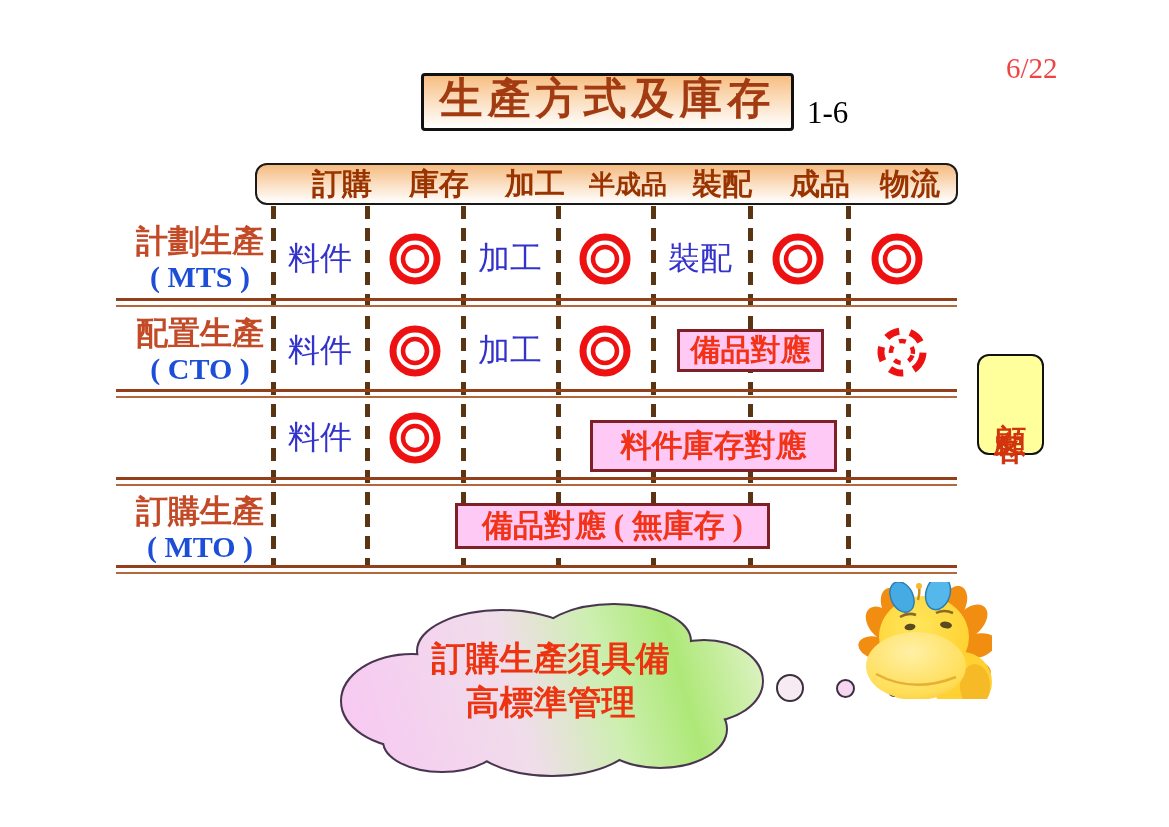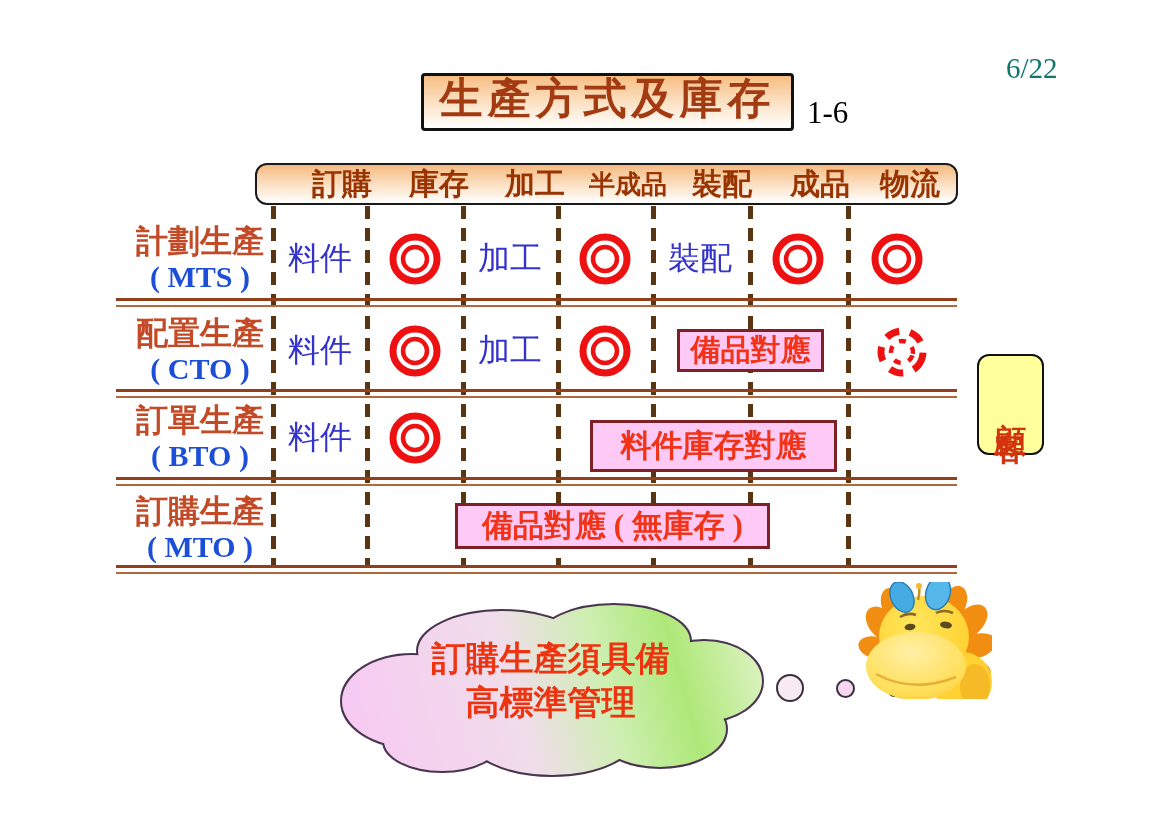--- a/index.html
+++ b/index.html
@@ -4,21 +4,21 @@
 <style>
   * { margin:0; padding:0; box-sizing:border-box; }
   html,body { background:#888; }
   #slide {
     position:relative; width:1169px; height:827px; background:#ffffff;
     font-family:"Liberation Serif","DejaVu Serif",serif; overflow:hidden;
     margin:0 auto;
   }
   .abs { position:absolute; }
   
-  .page-num { left:1006px; top:52px; font-size:29px; color:#0f766e; }
+  .page-num { left:1006px; top:52px; font-size:29px; color:#ef4444; }
   
   .title-box {
     left:421px; top:73px; width:373px; height:58px;
     border:3px solid #111; border-radius:4px;
     background:linear-gradient(180deg,#F6BE83 0%,#FBDDBC 45%,#ffffff 100%);
     display:flex; align-items:flex-end; justify-content:center;
   }
   .title-text { font-size:43px; font-weight:bold; color:#A33B12; letter-spacing:5px; white-space:nowrap; }
   .title-tag { left:800px; top:95px; font-size:31px; color:#000;margin-left:7px; }
   
@@ -140,24 +140,20 @@
       <circle cx="28" cy="28" r="12" fill="none" stroke="#EE1111" stroke-width="4.5"></circle>
     </svg>
   <div class="abs badge" style="left:677px;top:329px;width:147px;height:43px;font-size:30px">備品對應</div>
   <svg class="abs marker" style="left:902px;top:352px" width="58" height="58" viewBox="0 0 58 58">
       <g transform="rotate(18 29 29)">
         <circle cx="29" cy="29" r="21" fill="none" stroke="#EE1111" stroke-width="7" stroke-dasharray="14 11"></circle>
         <circle cx="29" cy="29" r="11" fill="none" stroke="#EE1111" stroke-width="4.5" stroke-dasharray="7 8"></circle>
       </g>
     </svg>
 
-  <div class="abs rowlabel" style="top:402px">
-    <div class="rl1">訂單生產</div>
-    <div class="rl2">( BTO )</div>
-  </div>
   <span class="abs cell" style="left:320px;top:438px">料件</span>
   <svg class="abs marker" style="left:415px;top:438px" width="56" height="56" viewBox="0 0 56 56">
       <circle cx="28" cy="28" r="22" fill="none" stroke="#EE1111" stroke-width="7"></circle>
       <circle cx="28" cy="28" r="12" fill="none" stroke="#EE1111" stroke-width="4.5"></circle>
     </svg>
   <div class="abs badge" style="left:590px;top:420px;width:247px;height:52px;font-size:31px">料件庫存對應</div>
 
   <div class="abs rowlabel" style="top:493px">
     <div class="rl1">訂購生產</div>
     <div class="rl2">( MTO )</div>

